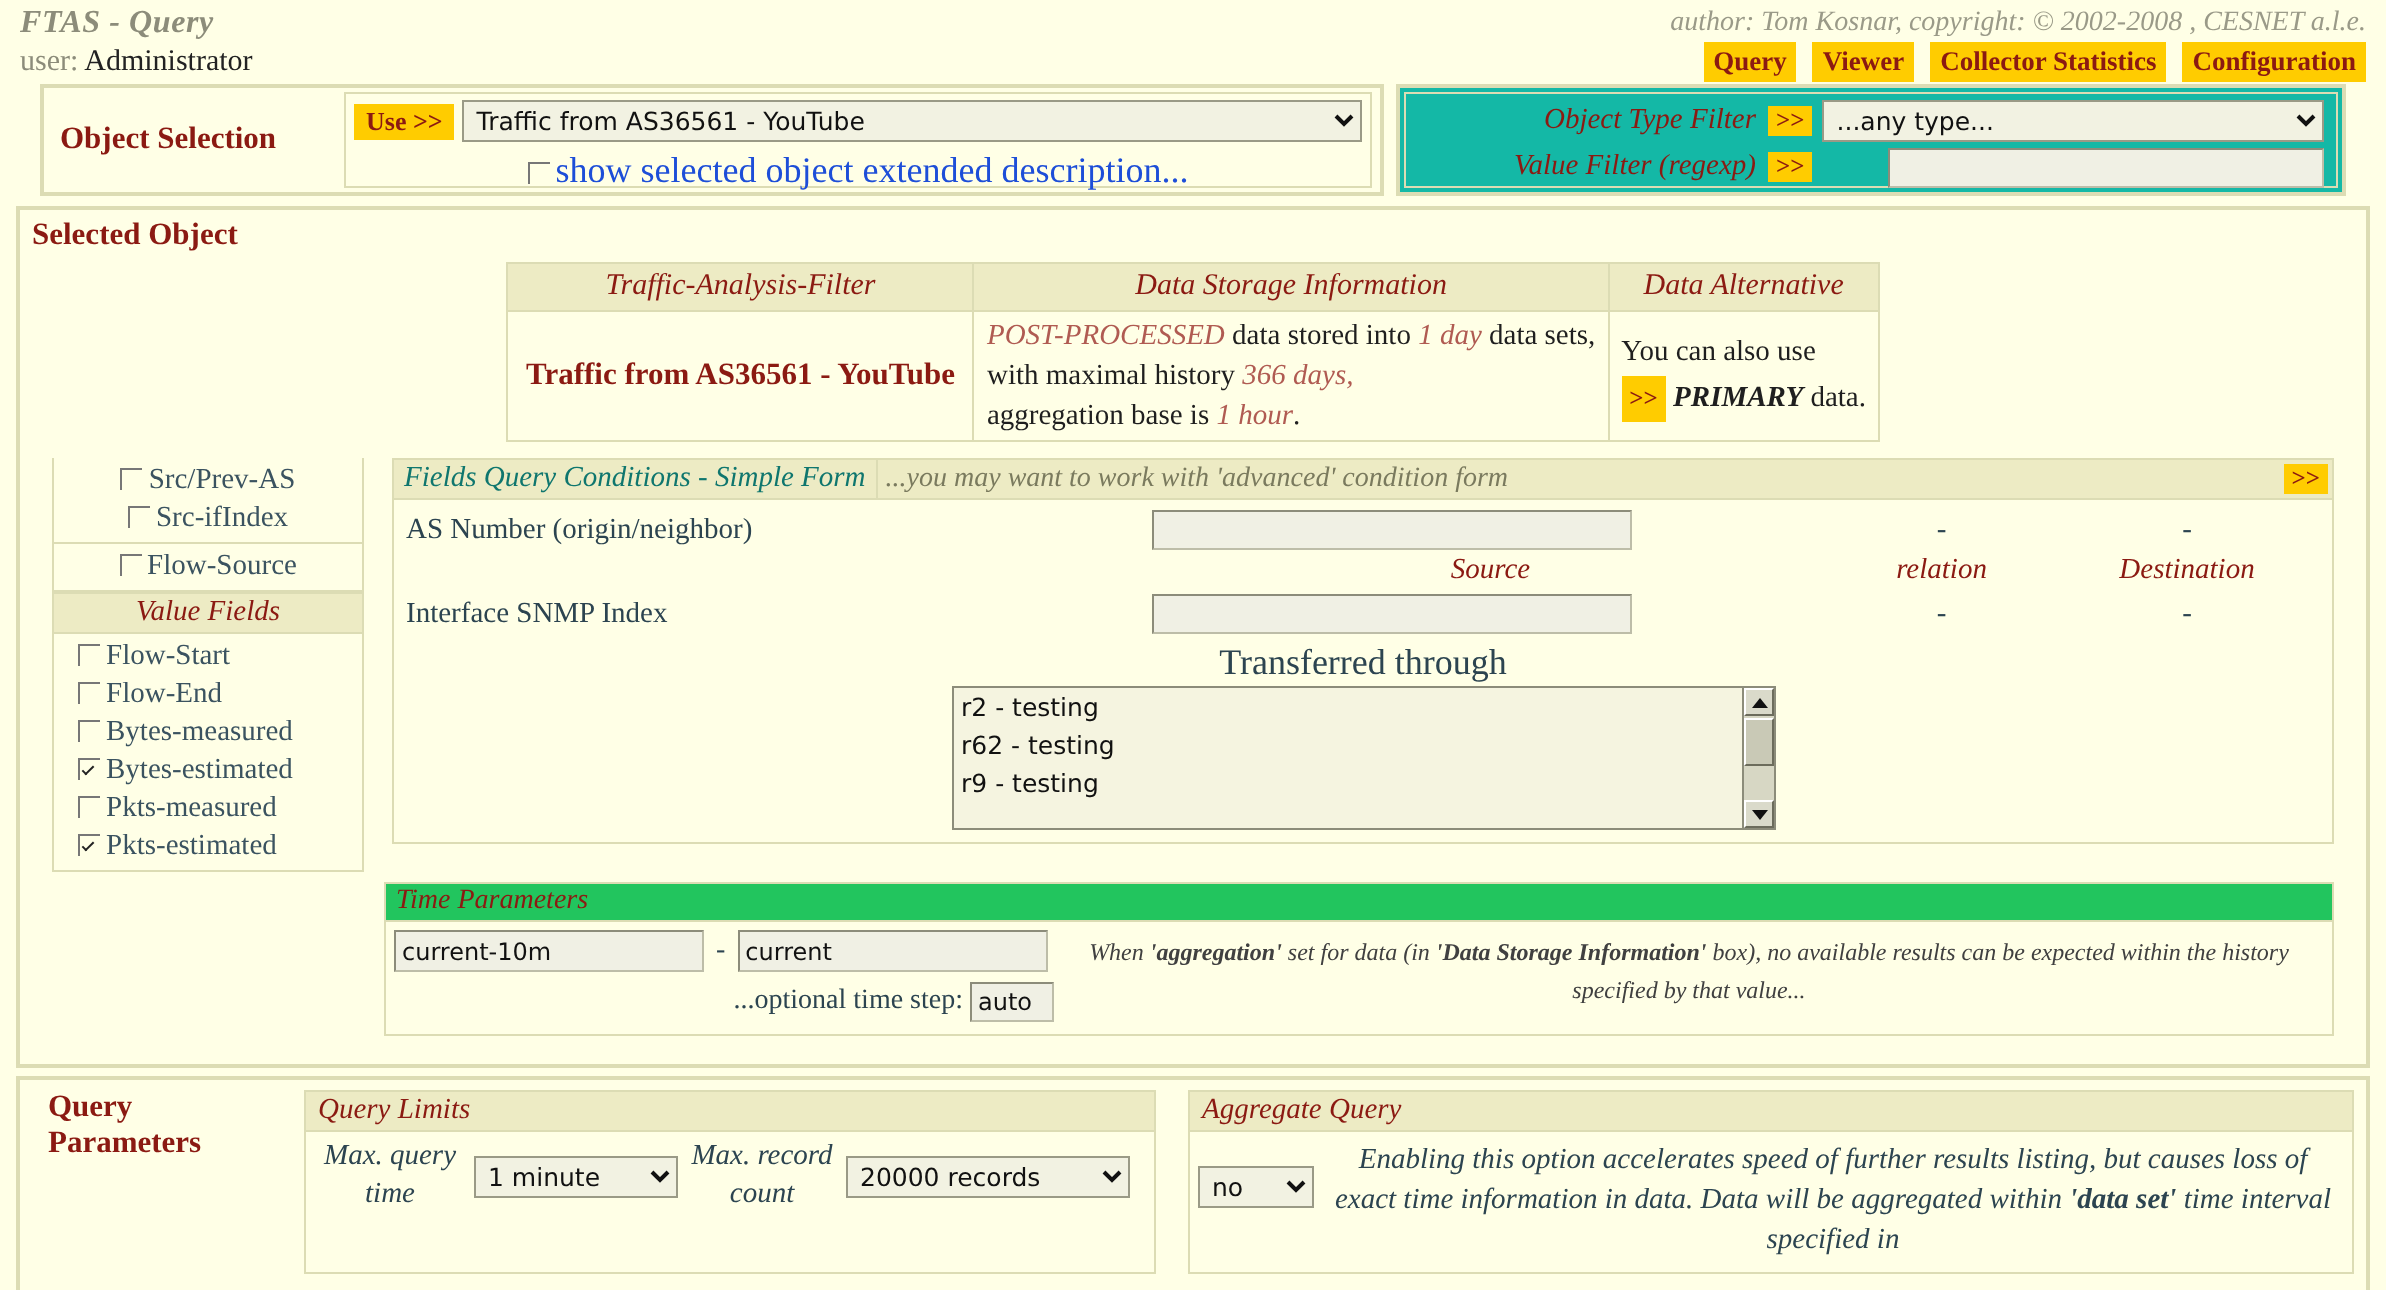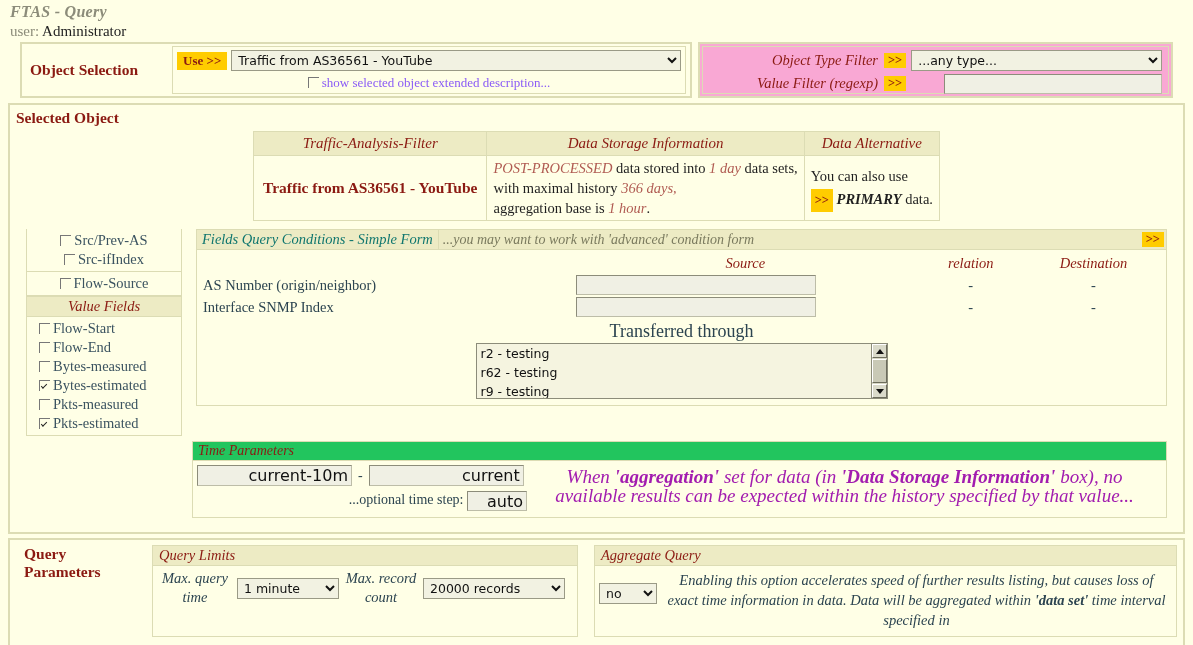--- a/index.html
+++ b/index.html
@@ -54,49 +54,49 @@
     display: inline-block; background: #FFCC00; color: #8B1A12; font-weight: bold;
     font-size: 13px; padding: 1px 6px; cursor: pointer; vertical-align: middle;
     font-family: "Liberation Serif", serif;
   }
   select.sel {
     font-family: "DejaVu Sans", sans-serif; font-size: 12.5px;
     background: #F2F2E2; border: 1px solid #9a9a86;
     color: #111; height: 21px; vertical-align: middle;
     padding: 0 2px; box-sizing: border-box;
   }
-  .objsel-sub { text-align: center; margin-top: 4px; font-size: 13px; color: #8b5cf6; }
+  .objsel-sub { text-align: center; margin-top: 4px; font-size: 18px; color: #1d4ed8; }
   .cbx {
     display: inline-block; width: 10px; height: 10px; border: 1px solid #777;
     border-right: none; border-bottom: none; background: #FFFFE6;
     vertical-align: -1px; margin-right: 3px; position: relative;
   }
   .cbx.on::after {
     content: ""; position: absolute; left: 1px; top: 3px; width: 5px; height: 2px;
     border-left: 1.6px solid #222; border-bottom: 1.6px solid #222;
     transform: rotate(-45deg);
   }
   .filters {
-    flex: 1; border: 2px solid #DCDCB4; background: #f9a8d4; height: 56px;
+    flex: 1; border: 2px solid #DCDCB4; background: #14b8a6; height: 56px;
     box-sizing: border-box; padding: 2px;
   }
   .filters-inner { border: 1px solid #DCDCB4; height: 100%; box-sizing: border-box; padding: 2px 3px; }
   .filt-row { display: flex; align-items: center; height: 23px; }
   .filt-name {
     font-style: italic; color: #8B1A12; font-size: 14.5px; width: 178px;
     text-align: right; padding-right: 6px; box-sizing: border-box; white-space: nowrap;
   }
   .gt-btn {
     display: inline-block; background: #FFCC00; color: #8B1A12; font-weight: bold;
     font-size: 12.5px; padding: 0 4px; cursor: pointer; font-family: "Liberation Serif", serif;
   }
   input.txt {
-    font-family: "DejaVu Sans", sans-serif; font-size: 16px; background: #F0F0E4;
+    font-family: "DejaVu Sans", sans-serif; font-size: 12px; background: #F0F0E4;
     border: 1px solid #bdbda8; border-top-color: #8c8c7a; border-left-color: #8c8c7a;
-    color: #111; height: 19px; box-sizing: border-box; padding: 0 3px; text-align: right;
+    color: #111; height: 19px; box-sizing: border-box; padding: 0 3px;
   }
 
   
   .selobj { margin: 5px 8px 0 8px; padding: 4px 6px 8px 6px; }
   .selobj-title { margin-bottom: 4px; }
 
   table.dsi { border-collapse: collapse; margin: 0 auto; font-size: 14.5px; }
   table.dsi th {
     background: #EDEBC4; border: 1px solid #DCDCB4; font-style: italic; font-weight: normal;
     color: #8B1A12; padding: 3px 10px; font-size: 15px;
@@ -127,21 +127,21 @@
     border-right: 1px solid #DCDCB4; white-space: nowrap;
   }
   .cond-head-b { flex: 1; font-style: italic; color: #7A7A5E; font-size: 14px; padding-left: 4px; }
   .cond-body { padding: 4px 6px 6px 6px; }
   table.condtab { width: 100%; border-collapse: collapse; font-size: 14.5px; }
   table.condtab th { font-style: italic; font-weight: normal; color: #8B1A12; font-size: 14.5px; padding-bottom: 2px; }
   table.condtab td { color: #2C4450; padding: 1px 0; }
   .dash { text-align: center; color: #555; }
   .tt-label { text-align: center; color: #2C4450; font-size: 18px; padding-top: 3px; }
   .listbox {
-    width: 412px; height: 56px; margin: 1px auto 0 auto; background: #F5F4E0;
+    width: 412px; height: 72px; margin: 1px auto 0 auto; background: #F5F4E0;
     border: 1px solid #8c8c7a; box-sizing: border-box; position: relative;
     font-family: "DejaVu Sans", sans-serif; font-size: 12.5px; color: #111;
     overflow: hidden;
   }
   .listbox .opt { padding: 1px 4px; line-height: 17px; white-space: nowrap; }
   .sbar {
     position: absolute; right: 0; top: 0; width: 15px; height: 100%;
     background: #D7D7C4; border-left: 1px solid #8c8c7a;
   }
   .sbtn {
@@ -152,21 +152,21 @@
   .sbtn.up { top: 0; } .sbtn.dn { bottom: 0; }
   .arw { position: absolute; left: 3px; top: 4px; width: 0; height: 0; border-left: 4px solid transparent; border-right: 4px solid transparent; }
   .arw.u { border-bottom: 5px solid #111; } .arw.d { border-top: 5px solid #111; }
   .sthumb { position: absolute; left: 0; top: 15px; width: 15px; height: 24px; background: #C9C9B6; border: 1px solid #fff; border-right-color: #6c6c5c; border-bottom-color: #6c6c5c; box-sizing: border-box; }
 
   
   .timepar { margin: 5px 10px 6px 176px; border: 1px solid #DCDCB4; background: #FFFFE6; }
   .timepar-head { background: #22c55e; color: #8B1A12; font-style: italic; font-size: 14px; padding: 1px 5px; border-bottom: 1px solid #DCDCB4;}
   .timepar-body { display: flex; padding: 4px 4px 6px 4px; align-items: flex-start; }
   .tp-left { width: 330px; flex: 0 0 330px; }
-  .tp-note { flex: 1; text-align: center; font-style: italic; color: #a21caf; font-size: 19px; line-height: 19px; padding: 2px 6px 0 6px; }
+  .tp-note { flex: 1; text-align: center; font-style: italic; color: #404040; font-size: 12px; line-height: 19px; padding: 2px 6px 0 6px; }
   .tp-note b { font-style: italic; }
   .tp-step { text-align: right; font-size: 14px; color: #2C4450; margin-top: 5px; }
 
   
   .qp { margin: 4px 8px 0 8px; display: flex; align-items: stretch; padding: 5px 6px 8px 6px; }
   .qp-left { width: 136px; flex: 0 0 136px; padding-left: 8px; box-sizing: border-box; }
   .qlimits { flex: 0 0 424px; border: 1px solid #DCDCB4; background: #FFFFE6; }
   .ql-head { background: #EDEBC4; color: #8B1A12; font-style: italic; font-size: 14.5px; padding: 1px 6px; border-bottom:1px solid #DCDCB4;}
   .ql-body { padding: 3px 6px 6px 6px; }
   .ql-row { display: flex; align-items: center; }
@@ -179,20 +179,29 @@
 </head>
 <body>
 
 <div class="page">
 
   <div class="hdr">
     <div class="hdr-title">FTAS - Query</div>
     <div class="hdr-user">
       <span>user:</span>
       <b>Administrator</b>
+    </div>
+    <div class="hdr-right">
+      <div class="hdr-copy">author: Tom Kosnar, copyright: © 2002-2008 , CESNET a.l.e.</div>
+      <div class="navbar">
+        <span class="nav-item">Query</span>
+        <span class="nav-item">Viewer</span>
+        <span class="nav-item">Collector Statistics</span>
+        <span class="nav-item">Configuration</span>
+      </div>
     </div>
   </div>
 
   <div class="row1">
 
     <div class="objsel">
       <div class="objsel-label sect-label">Object Selection</div>
       <div class="objsel-box">
         <div style="display:flex;align-items:center;gap:4px;">
           <span class="use-btn">Use &gt;&gt;</span>
@@ -286,32 +295,32 @@
         <div class="cond">
           <div class="cond-head">
             <span class="cond-head-a">Fields Query Conditions - Simple Form</span>
             <span class="cond-head-b">...you may want to work with 'advanced' condition form</span>
             <span class="gt-btn" style="margin-right:2px;">&gt;&gt;</span>
           </div>
           <div class="cond-body">
             <table class="condtab">
               <tbody>
                   <tr>
-                <th style="width:270px;"></th>
-                <th style="width:245px;">Source</th>
-                <th style="width:80px;">relation</th>
-                <th style="width:95px;">Destination</th>
-              </tr>
-              <tr>
                 <td>AS Number (origin/neighbor)</td>
                 <td>
                   <input class="txt" style="width: 240px; height: 20px;" type="text" value="">
                 </td>
                 <td class="dash">-</td>
                 <td class="dash">-</td>
+              </tr>
+              <tr>
+                <th style="width:270px;"></th>
+                <th style="width:245px;">Source</th>
+                <th style="width:80px;">relation</th>
+                <th style="width:95px;">Destination</th>
               </tr>
               <tr>
                 <td>Interface SNMP Index</td>
                 <td>
                   <input class="txt" style="width: 240px; height: 20px;" type="text" value="">
                 </td>
                 <td class="dash">-</td>
                 <td class="dash">-</td>
               </tr>
             </tbody>
@@ -341,21 +350,21 @@
       <div class="timepar-head">Time Parameters</div>
       <div class="timepar-body">
         <div class="tp-left">
           <div style="display:flex;align-items:center;">
             <input class="txt" style="width: 155px; height: 21px;" type="text" value="current-10m">
             <span style="margin:0 6px;color:#2C4450;font-size:14px;">-</span>
             <input class="txt" style="width: 155px; height: 21px;" type="text" value="current">
           </div>
           <div class="tp-step">
             <span>...optional time step:</span>
-            <input class="txt" style="width: 60px; height: 20px; vertical-align: middle;" type="text" value="auto">
+            <input class="txt" style="width: 42px; height: 20px; vertical-align: middle;" type="text" value="auto">
           </div>
         </div>
         <div class="tp-note">
           <span>When </span><b>'aggregation'</b><span> set for data (in </span><b>'Data Storage Information'</b><span> box), no available results can be expected within the history specified by that value...</span>
         </div>
       </div>
     </div>
   </div>
 
   <div class="panel qp">

